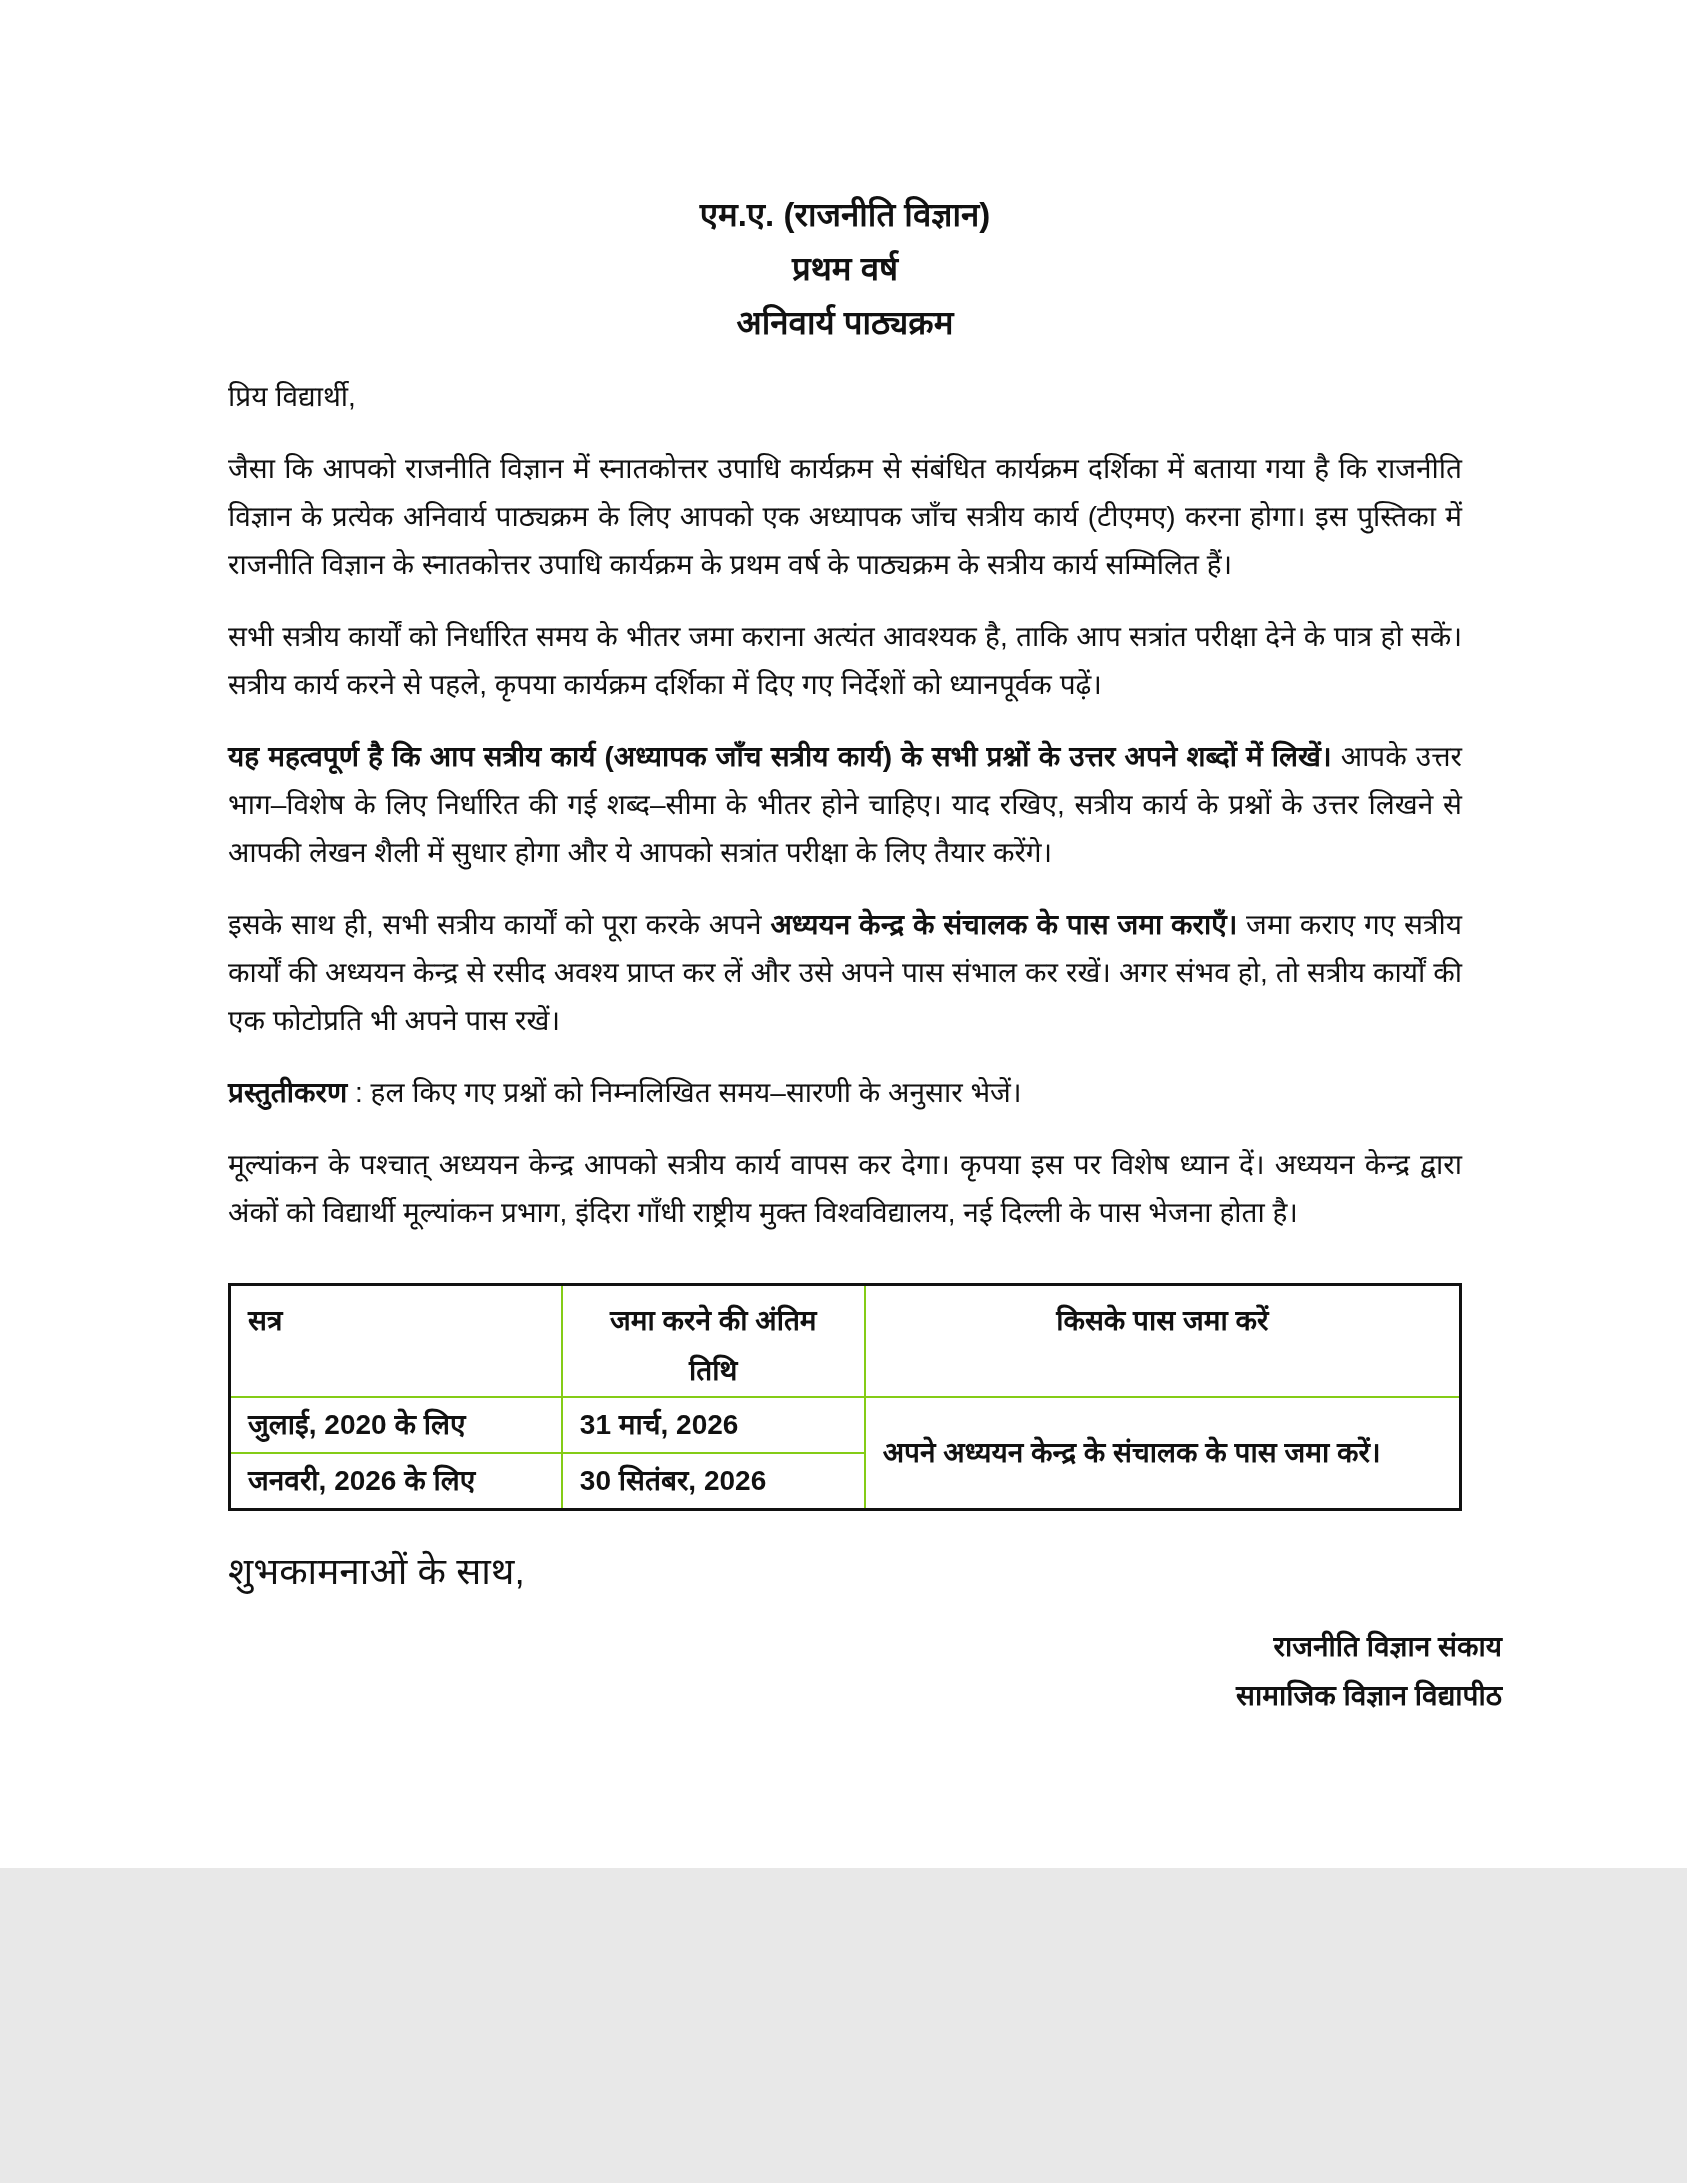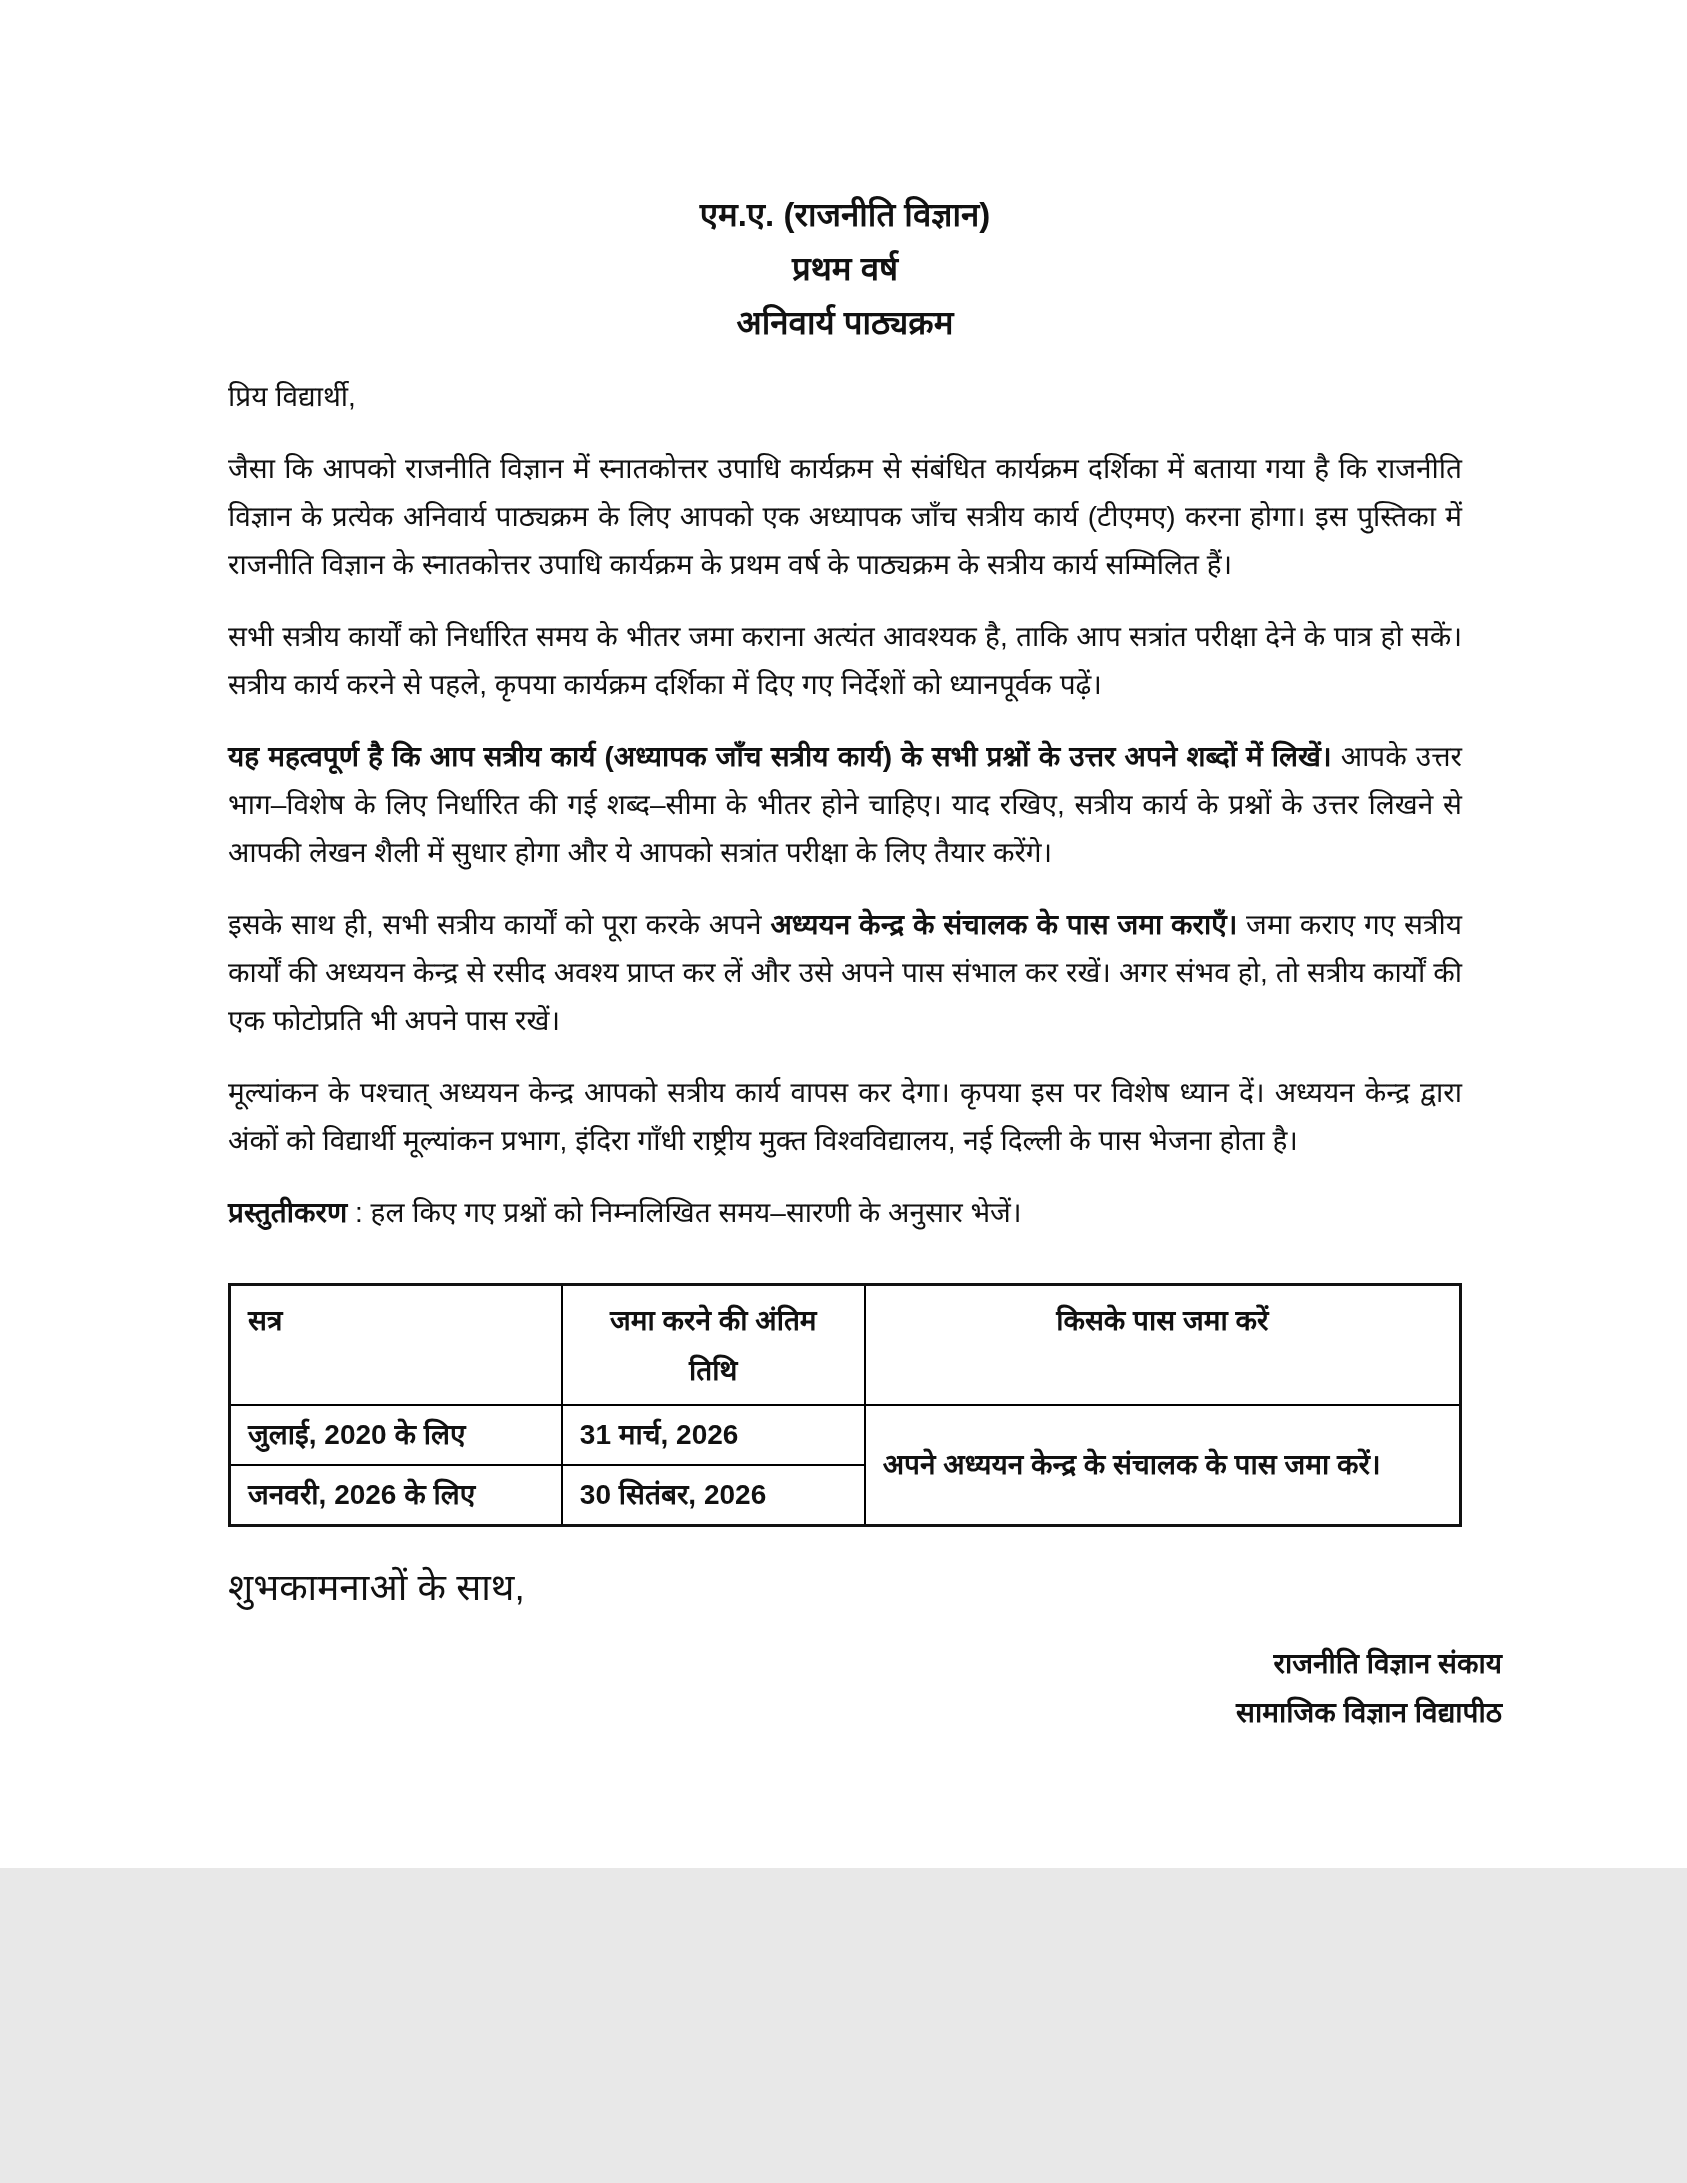--- a/index.html
+++ b/index.html
@@ -34,24 +34,24 @@
     text-justify:inter-word;
   }
   .b { font-weight:700; }
   table.schedule {
     border-collapse:collapse;
     width:100%;
     margin-top:46px;
     border:3.3px solid #111111;
   }
   table.schedule th, table.schedule td {
-    border:2px solid #000000;
+    border:2px solid #84cc16;
     font-size:28px;
     font-weight:700;
-    padding:8px 17px;
+    padding:0 17px;
   }
   table.schedule th {
     vertical-align:top;
     padding-top:10.6px;
     line-height:50px;
     font-weight:700;
   }
   th.left { text-align:left; }
   th.center { text-align:center; }
   .prewrap { white-space:pre-line;border-radius:22px; }
@@ -95,22 +95,22 @@
     <div class="title-line">प्रथम वर्ष</div>
     <div class="title-line">अनिवार्य पाठ्यक्रम</div>
   </div>
 
   <div class="salutation">प्रिय विद्यार्थी,</div>
 
   <p class="body"><span>जैसा कि आपको राजनीति विज्ञान में स्नातकोत्तर उपाधि कार्यक्रम से संबंधित कार्यक्रम दर्शिका में बताया गया है कि राजनीति विज्ञान के प्रत्येक अनिवार्य पाठ्यक्रम के लिए आपको एक अध्यापक जाँच सत्रीय कार्य (टीएमए) करना होगा। इस पुस्तिका में राजनीति विज्ञान के स्नातकोत्तर उपाधि कार्यक्रम के प्रथम वर्ष के पाठ्यक्रम के सत्रीय कार्य सम्मिलित हैं।</span></p>
   <p class="body"><span>सभी सत्रीय कार्यों को निर्धारित समय के भीतर जमा कराना अत्यंत आवश्यक है, ताकि आप सत्रांत परीक्षा देने के पात्र हो सकें। सत्रीय कार्य करने से पहले, कृपया कार्यक्रम दर्शिका में दिए गए निर्देशों को ध्यानपूर्वक पढ़ें।</span></p>
   <p class="body"><span class="b">यह महत्वपूर्ण है कि आप सत्रीय कार्य (अध्यापक जाँच सत्रीय कार्य) के सभी प्रश्नों के उत्तर अपने शब्दों में लिखें। </span><span>आपके उत्तर भाग–विशेष के लिए निर्धारित की गई शब्द–सीमा के भीतर होने चाहिए। याद रखिए, सत्रीय कार्य के प्रश्नों के उत्तर लिखने से आपकी लेखन शैली में सुधार होगा और ये आपको सत्रांत परीक्षा के लिए तैयार करेंगे।</span></p>
   <p class="body"><span>इसके साथ ही, सभी सत्रीय कार्यों को पूरा करके अपने </span><span class="b">अध्ययन केन्द्र के संचालक के पास जमा कराएँ। </span><span>जमा कराए गए सत्रीय कार्यों की अध्ययन केन्द्र से रसीद अवश्य प्राप्त कर लें और उसे अपने पास संभाल कर रखें। अगर संभव हो, तो सत्रीय कार्यों की एक फोटोप्रति भी अपने पास रखें।</span></p>
+  <p class="body"><span class="b">प्रस्तुतीकरण</span><span> : हल किए गए प्रश्नों को निम्नलिखित समय–सारणी के अनुसार भेजें।</span></p>
   <p class="body"><span>मूल्यांकन के पश्चात् अध्ययन केन्द्र आपको सत्रीय कार्य वापस कर देगा। कृपया इस पर विशेष ध्यान दें। अध्ययन केन्द्र द्वारा अंकों को विद्यार्थी मूल्यांकन प्रभाग, इंदिरा गाँधी राष्ट्रीय मुक्त विश्वविद्यालय, नई दिल्ली के पास भेजना होता है।</span></p>
-  <p class="body"><span class="b">प्रस्तुतीकरण</span><span> : हल किए गए प्रश्नों को निम्नलिखित समय–सारणी के अनुसार भेजें।</span></p>
 
   <table class="schedule">
     <colgroup>
       <col style="width:27%">
       <col style="width:24.6%">
       <col style="width:48.4%">
     </colgroup>
     <tbody>
         <tr class="header-row">
       <th class="left">सत्र</th>

